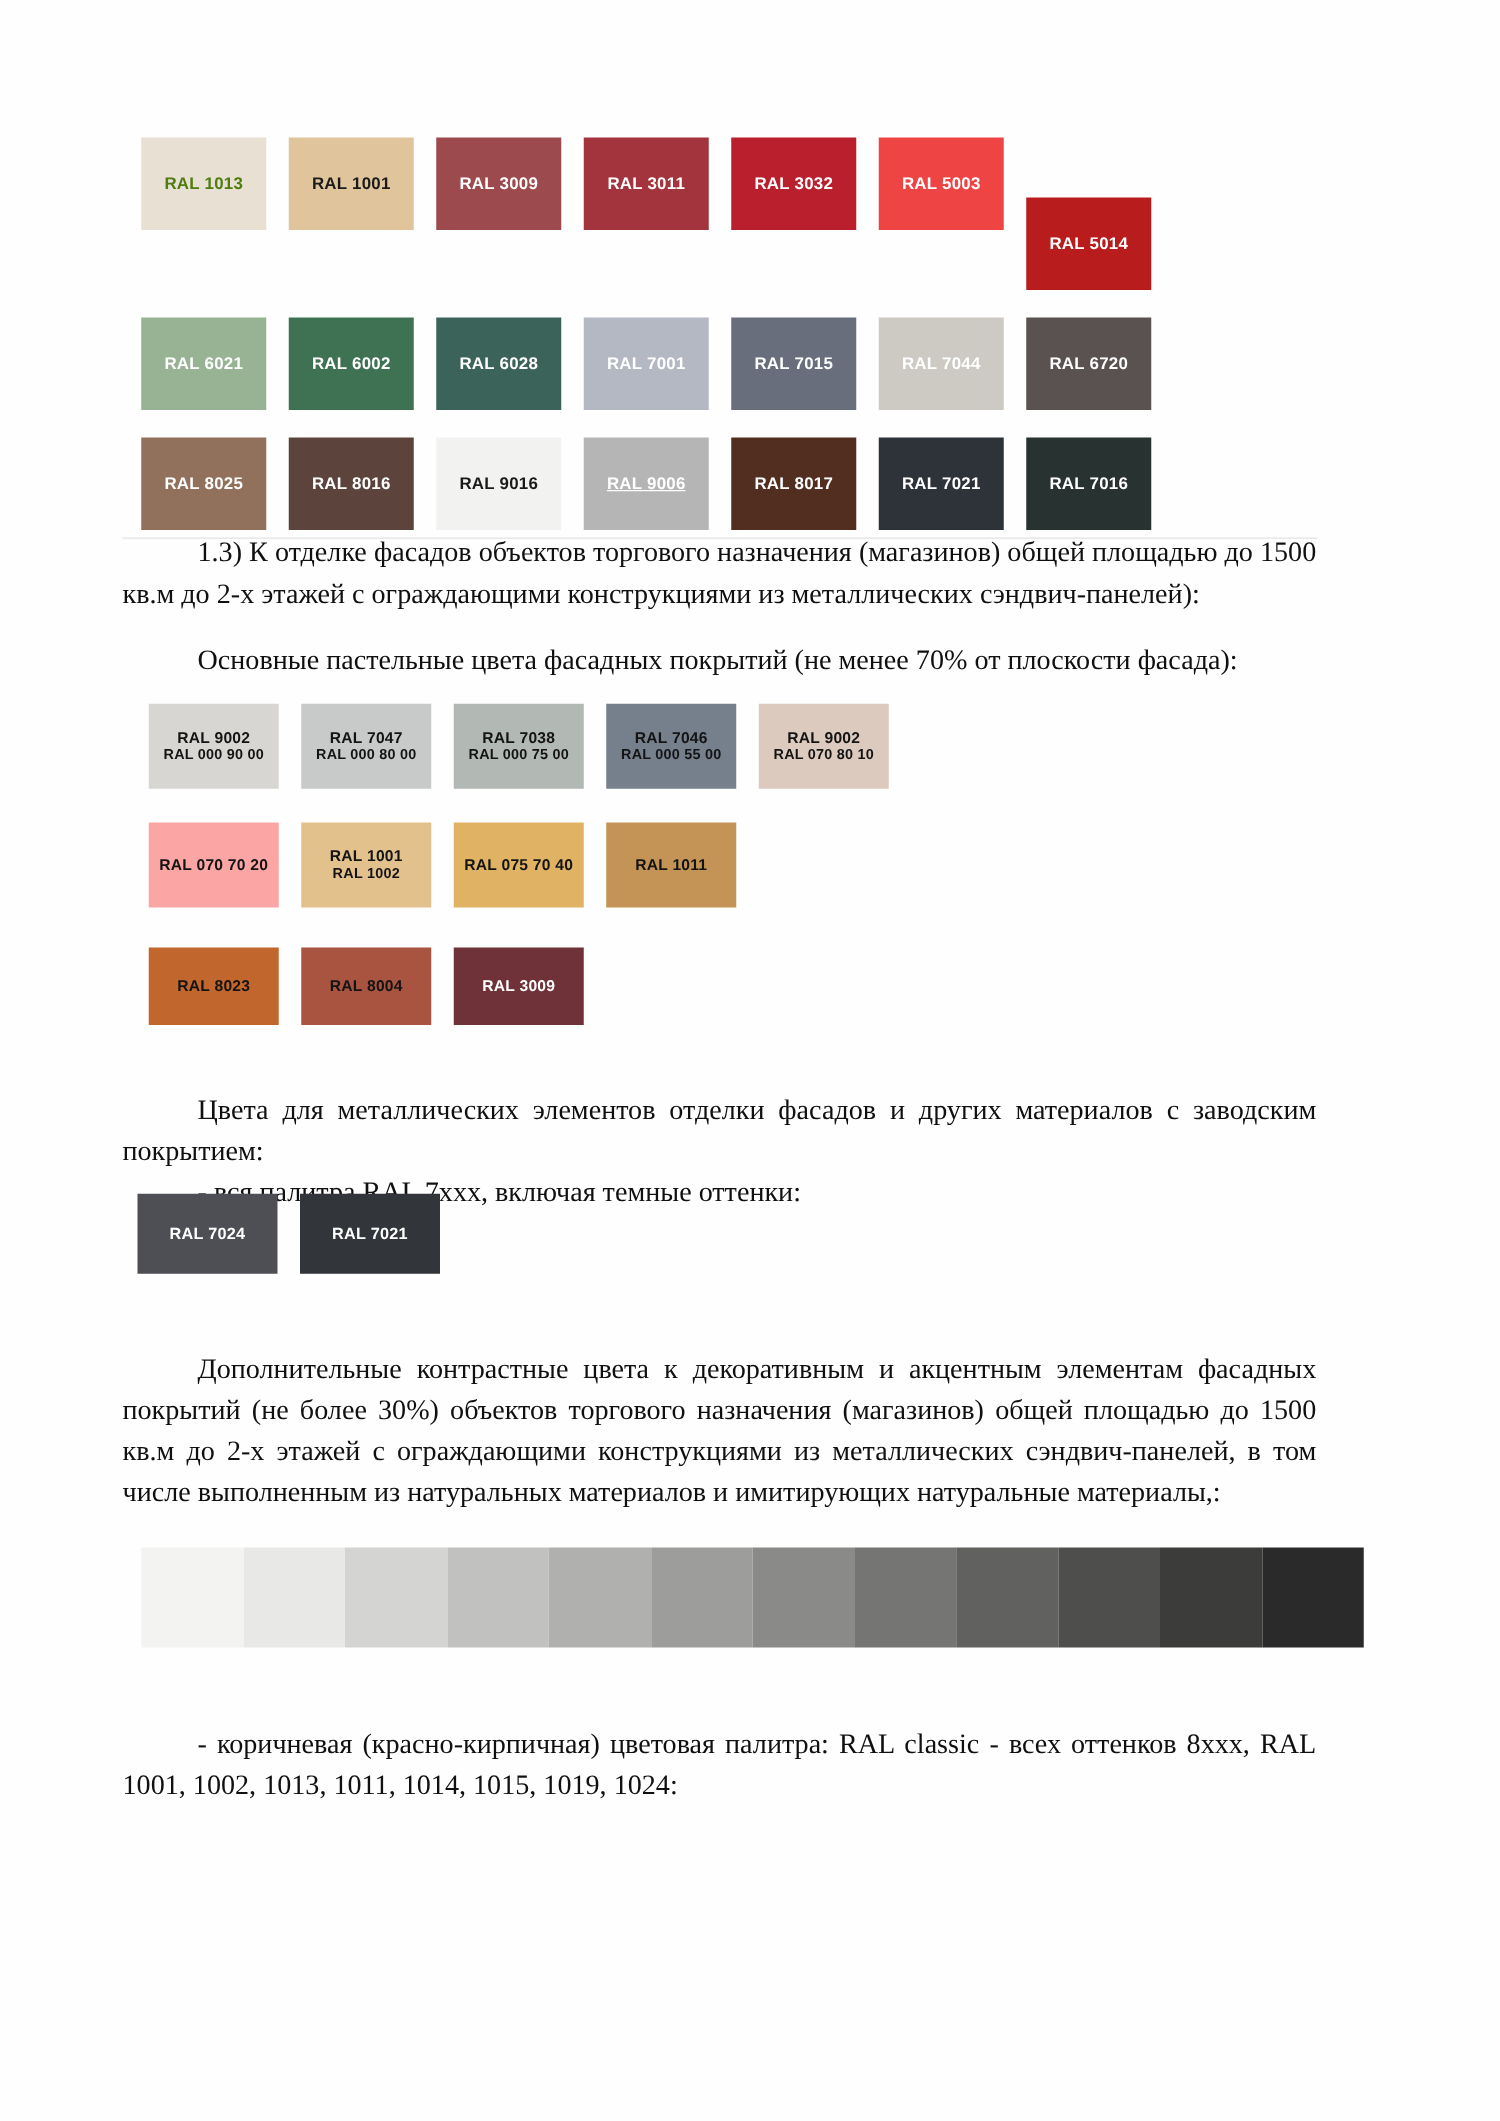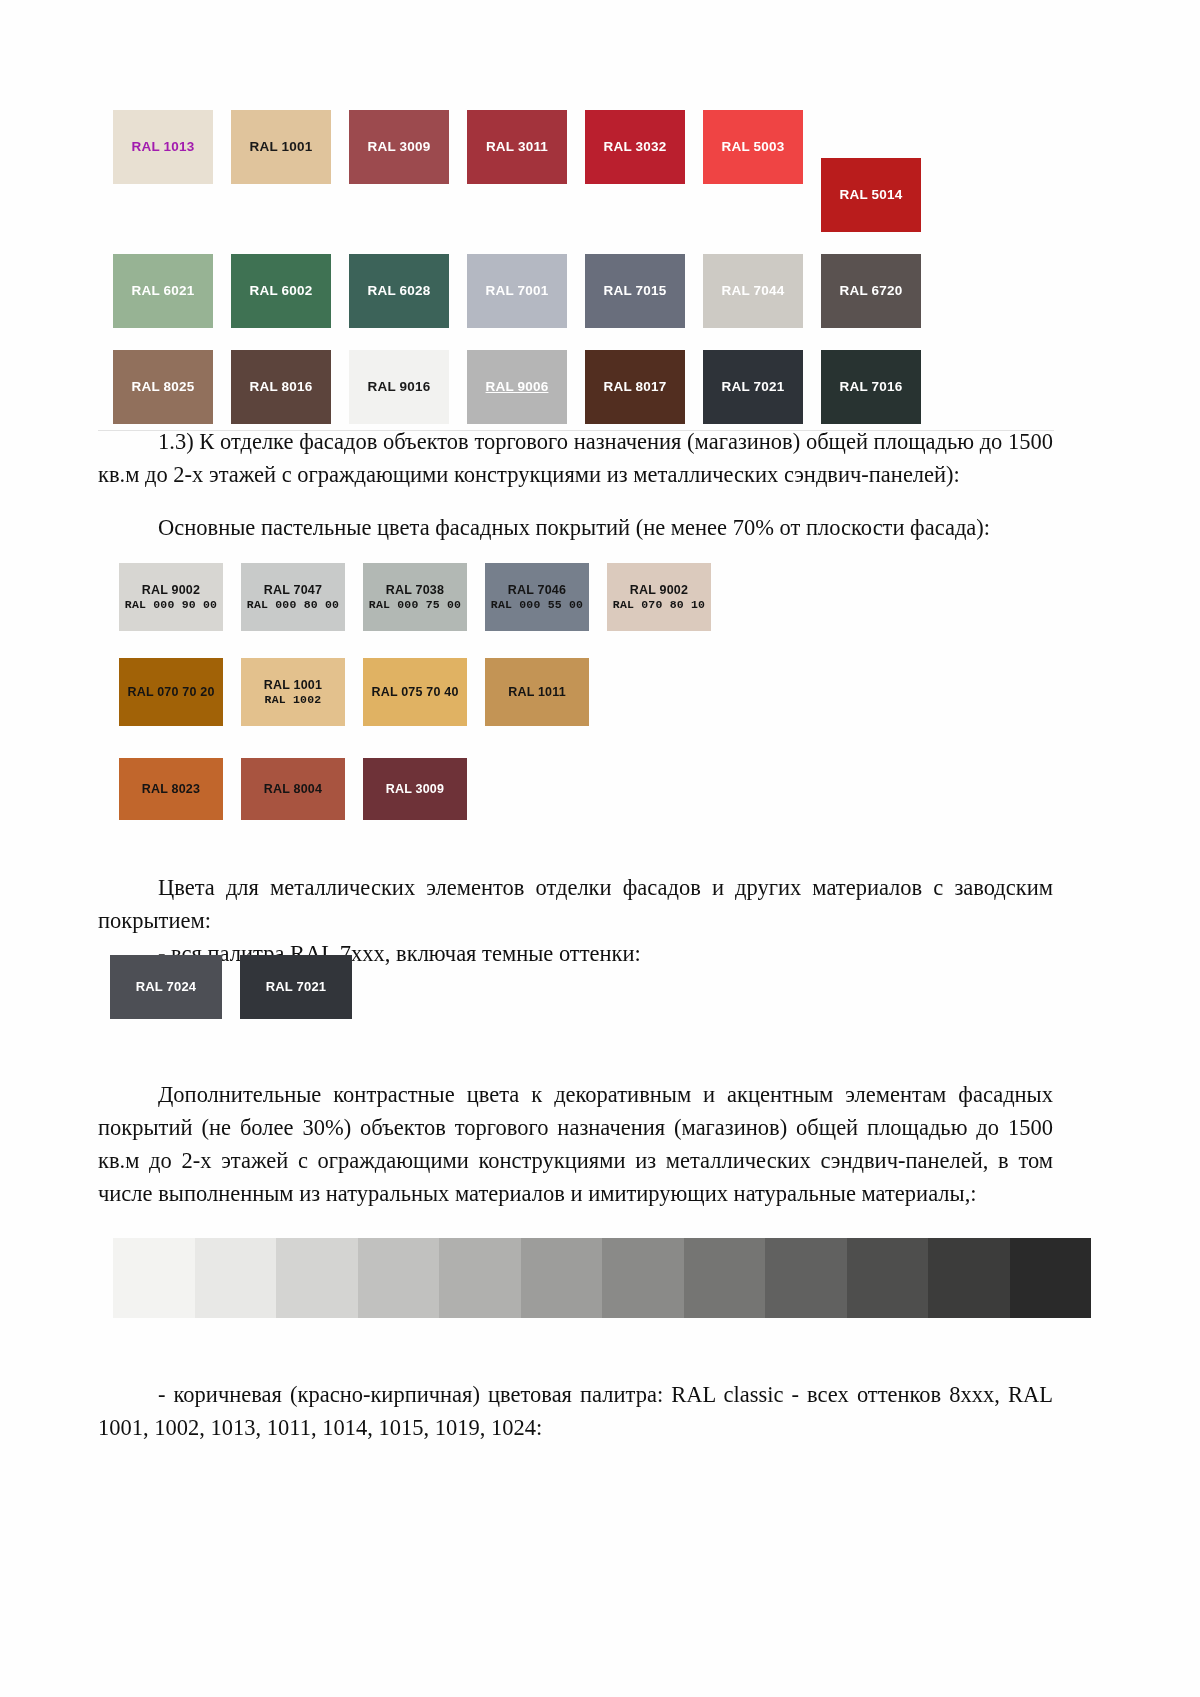--- a/index.html
+++ b/index.html
@@ -70,21 +70,21 @@
     width: 640px;
   }
   #grid-pastel .swatch {
     width: 104px;
     height: 68px;
     margin: 0 18px 27px 0;
     font-size: 12.5px;
     font-weight: 700;
     align-items: center;
   }
-  #grid-pastel .swatch .line2 { font-size: 11.5px; font-family: Liberation Mono, monospace; }
+  #grid-pastel .swatch .line2 { font-size: 11.5px; }
 
   
   #grid-brick {
     position: absolute;
     left: 119px;
     top: 758px;
     width: 640px;
   }
   #grid-brick .swatch {
     width: 104px;
@@ -142,21 +142,21 @@
     height: 1px;
     background: #e2e2e2;
   }
 </style>
 </head>
 <body>
 
 <div class="page">
 
   <div class="swatch-grid" id="grid-top">
-      <div class="swatch" style="background: rgb(232, 224, 210); color: #a21caf;">
+      <div class="swatch" style="background: rgb(232, 224, 210); color: #4d7c0f;">
         <span class="line1">RAL 1013</span>
       </div>
       <div class="swatch" style="background: rgb(224, 196, 156); color: rgb(26, 26, 26);">
         <span class="line1">RAL 1001</span>
       </div>
       <div class="swatch" style="background: rgb(156, 74, 78); color: rgb(255, 255, 255);">
         <span class="line1">RAL 3009</span>
       </div>
       <div class="swatch" style="background: rgb(163, 51, 60); color: rgb(255, 255, 255);">
         <span class="line1">RAL 3011</span>
@@ -234,21 +234,21 @@
         <span class="line2">RAL 000 75 00</span>
       </div>
       <div class="swatch" style="background: rgb(118, 127, 140); color: rgb(20, 20, 20);">
         <span class="line1">RAL 7046</span>
         <span class="line2">RAL 000 55 00</span>
       </div>
       <div class="swatch" style="background: rgb(219, 202, 189); color: rgb(20, 20, 20);">
         <span class="line1">RAL 9002</span>
         <span class="line2">RAL 070 80 10</span>
       </div>
-      <div class="swatch" style="background: #a16207; color: rgb(20, 20, 20);">
+      <div class="swatch" style="background: #fca5a5; color: rgb(20, 20, 20);">
         <span class="line1">RAL 070 70 20</span>
       </div>
       <div class="swatch" style="background: rgb(227, 193, 141); color: rgb(20, 20, 20);">
         <span class="line1">RAL 1001</span>
         <span class="line2">RAL 1002</span>
       </div>
       <div class="swatch" style="background: rgb(224, 178, 99); color: rgb(20, 20, 20);">
         <span class="line1">RAL 075 70 40</span>
       </div>
       <div class="swatch" style="background: rgb(195, 148, 85); color: rgb(20, 20, 20);">

